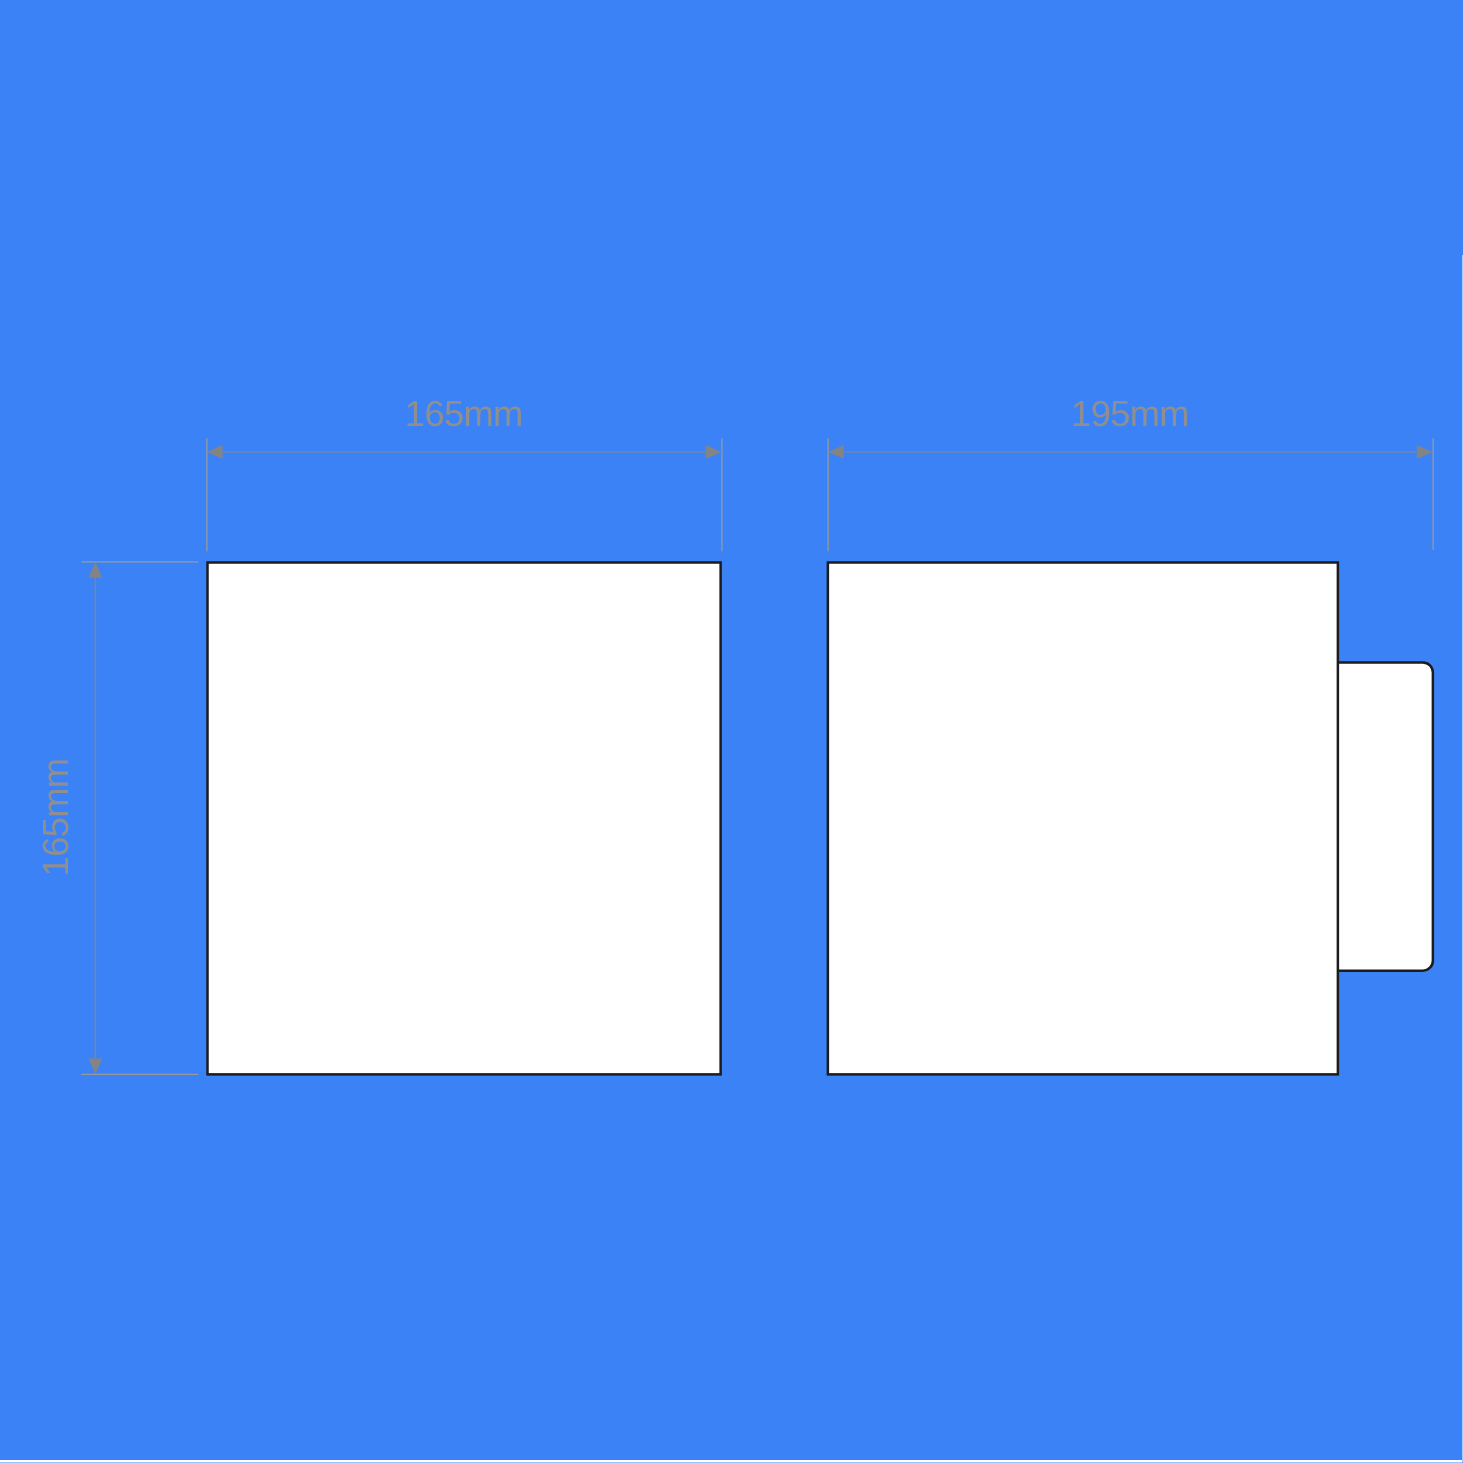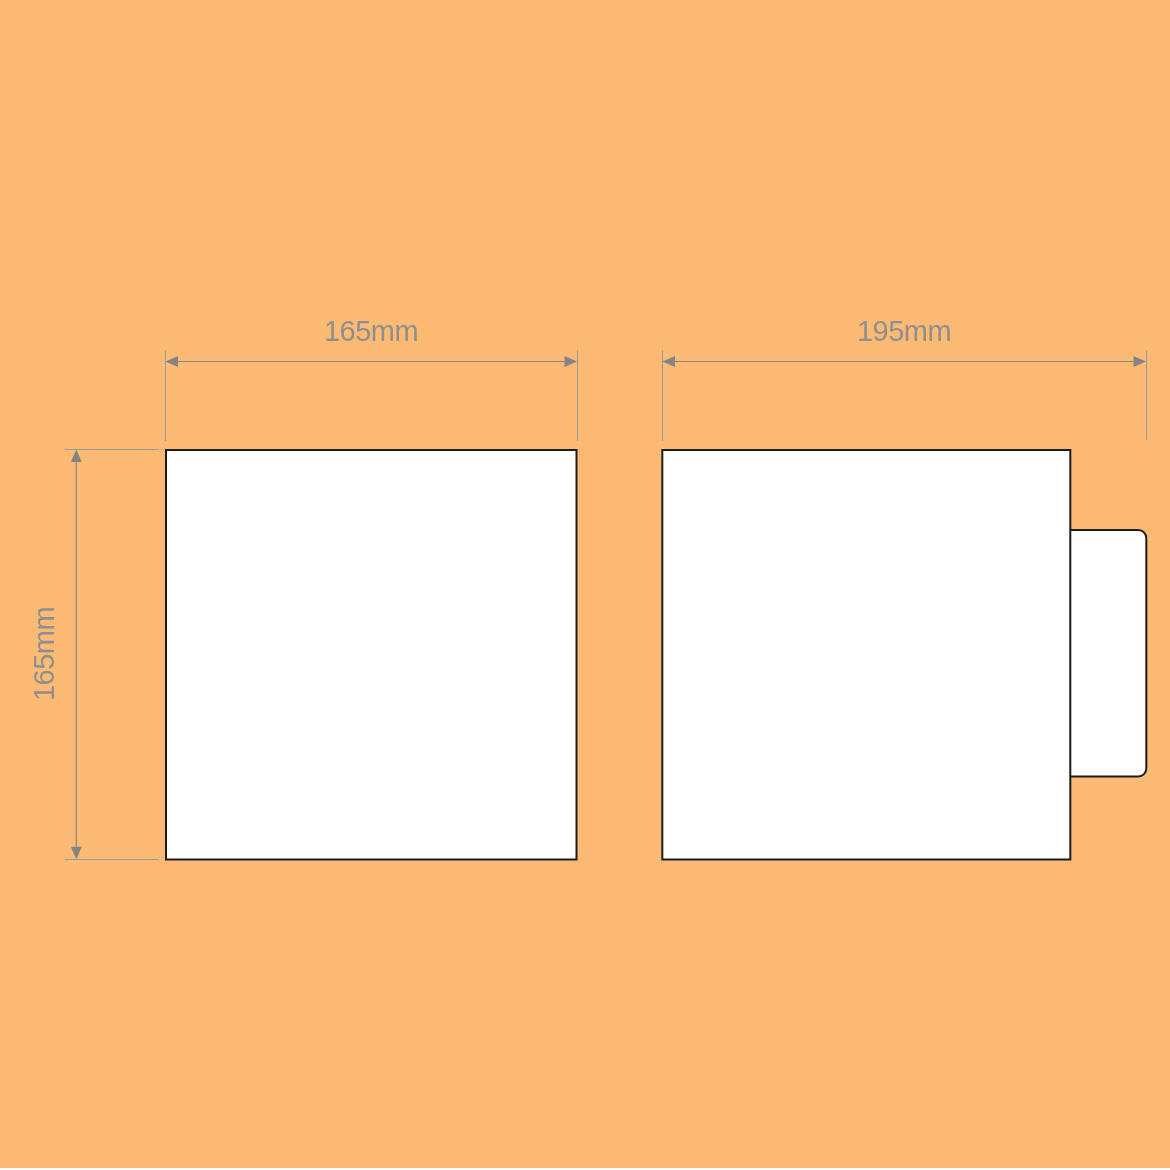--- a/index.html
+++ b/index.html
@@ -1,16 +1,16 @@
 <!DOCTYPE html>
 <html><head>
 <meta charset="utf-8">
 <style>
   html,body{margin:0;padding:0;background:#ffffff;}
-  .page{width:1170px;height:1168px;position:relative;background:#fdba74;overflow:hidden;}
+  .page{width:1170px;height:1168px;position:relative;background:#3b82f6;overflow:hidden;}
   text{font-family:"Liberation Sans",sans-serif;fill:#8f8f8f;}
 </style>
 </head>
 <body>
 <div class="page">
 <svg width="1170" height="1170" viewBox="0 0 1170 1170" xmlns="http://www.w3.org/2000/svg">
 
   <g>
     <text x="371" y="340.5" font-size="29" text-anchor="middle" letter-spacing="-0.5">165mm</text>
   </g>

